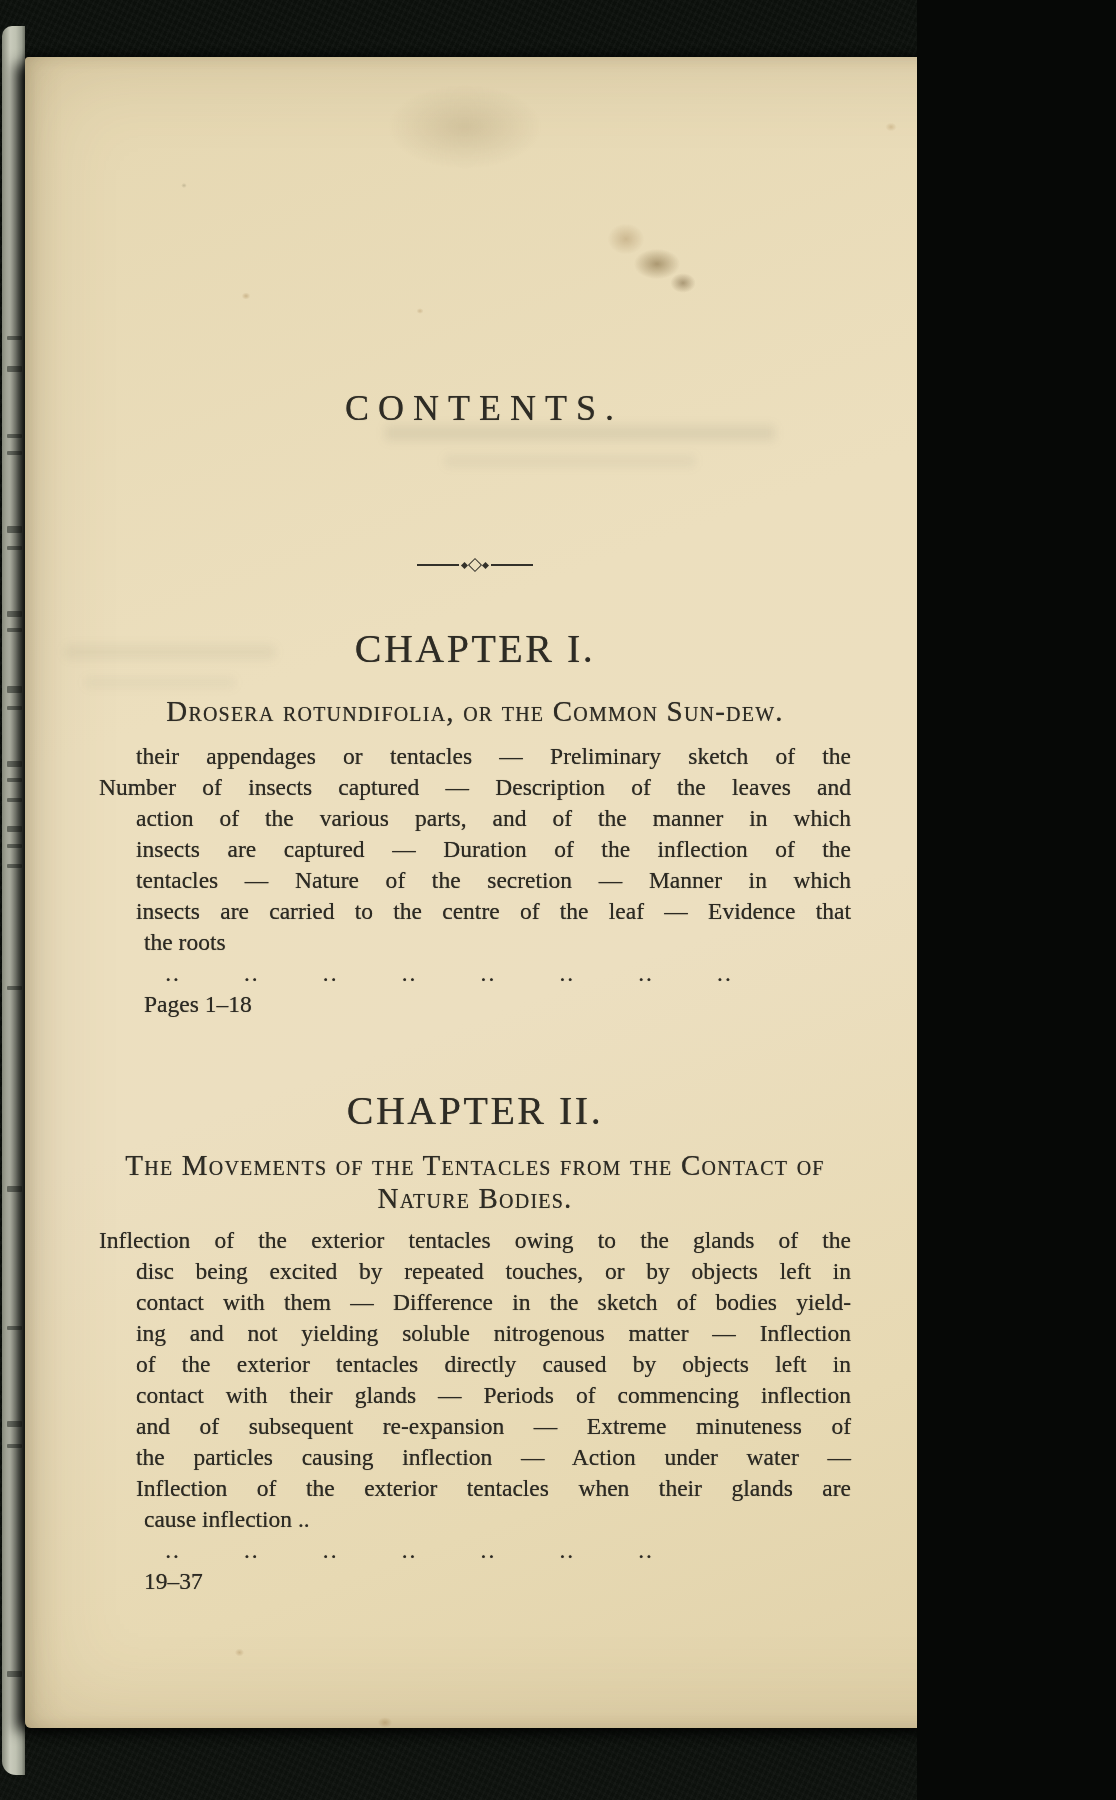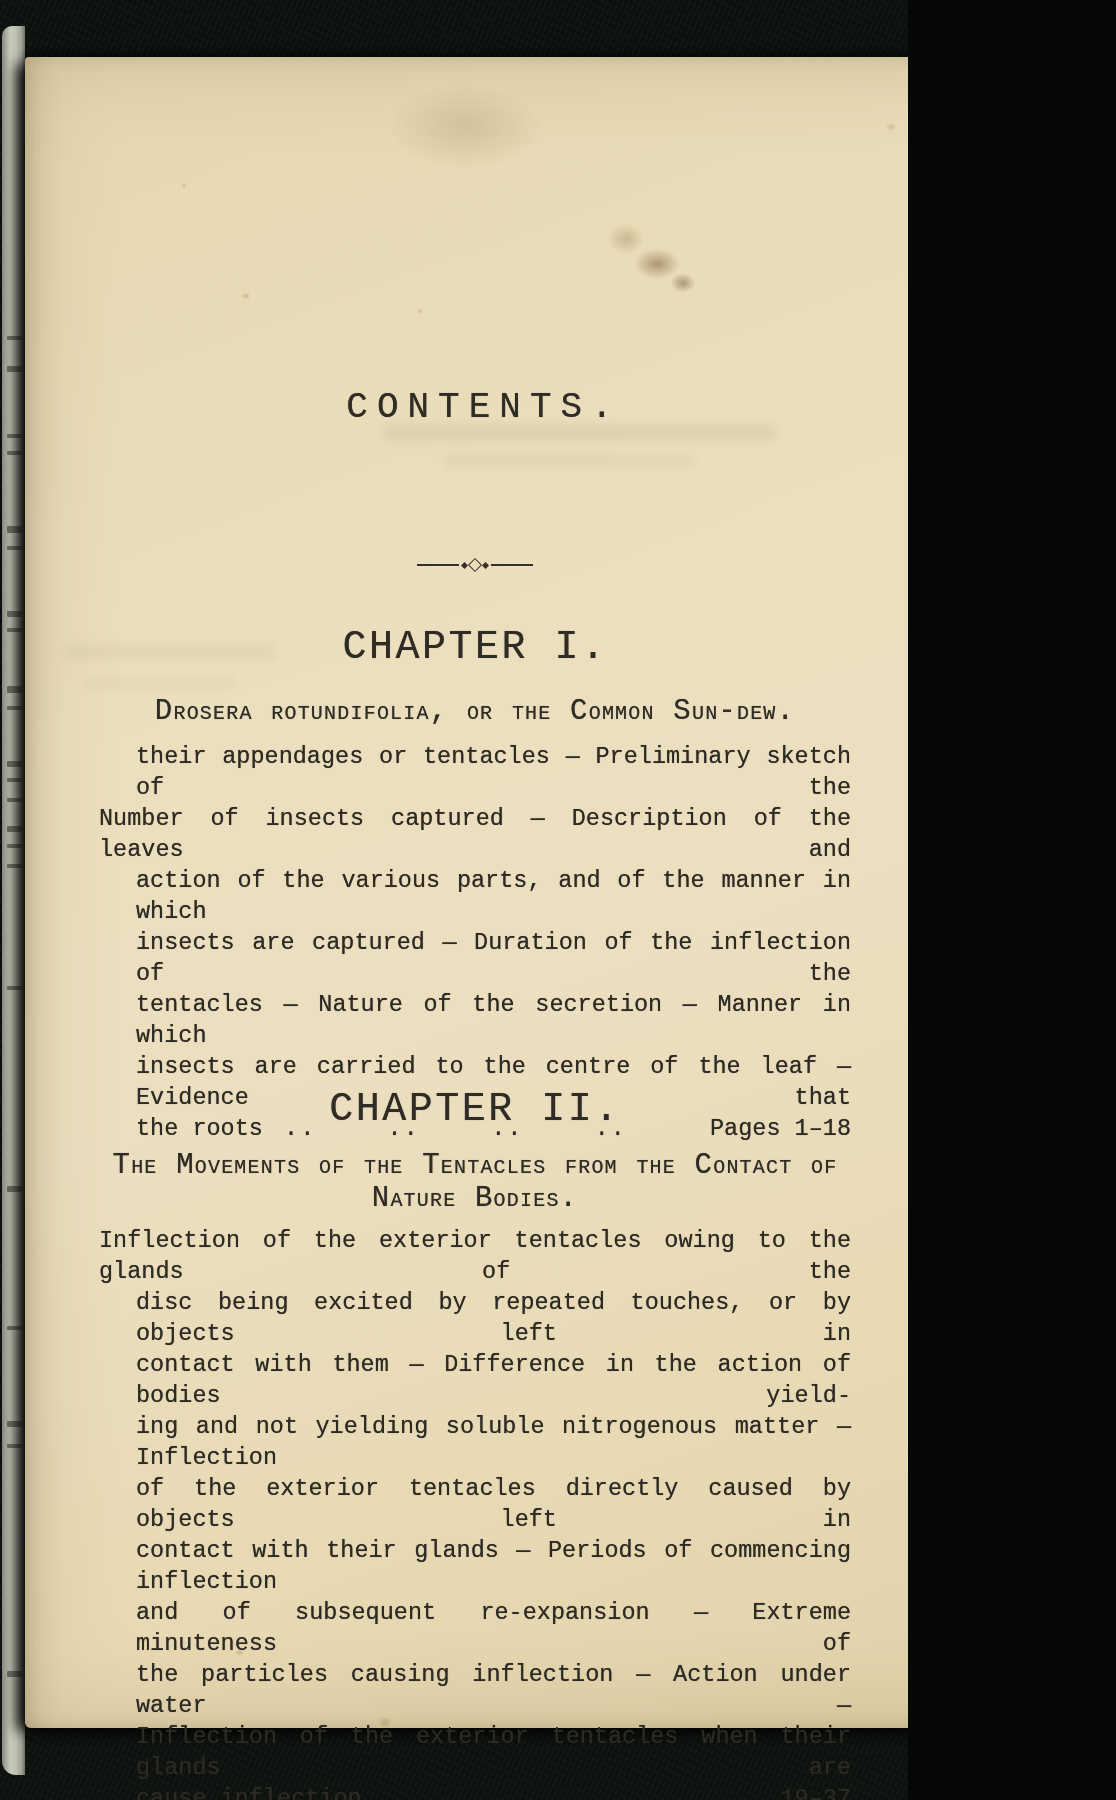--- a/index.html
+++ b/index.html
@@ -2,21 +2,22 @@
 <html><head>
 <meta charset="utf-8">
 <style>
   html,body{margin:0;padding:0;background:#060806;}
   .canvas{
     position:relative;width:908px;height:1800px;overflow:hidden;
     background:
       repeating-linear-gradient(115deg, rgba(255,255,255,0.018) 0 2px, rgba(0,0,0,0) 2px 5px),
       repeating-linear-gradient(25deg, rgba(255,255,255,0.012) 0 3px, rgba(0,0,0,0) 3px 7px),
       linear-gradient(180deg,#0c100c 0%,#0a0d0a 30%,#0b0f0b 70%,#0d110d 100%);
-    font-family:Liberation Mono, monospace;
+    font-family:Liberation Serif, serif;
+    padding-left:9px;
   }
   
   .page-edges{
     position:absolute;left:2px;top:26px;width:23px;height:1749px;
     background:linear-gradient(90deg,#878a7c 0%,#c9cbbc 35%,#bfc2b2 60%,#9ea294 85%,#6d7064 100%);
     border-radius:10px 0 0 14px;
   }
   .page-edges .mark{
     position:absolute;left:5px;width:15px;height:4px;background:#454a42;
     opacity:.65;filter:blur(0.6px);border-radius:1px;
@@ -81,23 +82,23 @@
   .ch1-heading{top:568px;}
   .ch2-heading{top:1030px;text-align:center;}
   .chapter-subtitle{text-align:center;font-size:29px;font-variant-caps:small-caps;letter-spacing:1.2px;line-height:33px;color:#2e2c25;}
   .ch1-subtitle{top:638px;}
   .ch2-subtitle{top:1092px;left:80px;width:740px;}
   .summary{font-size:23.5px;line-height:31px;}
   .ch1-summary{top:684px;}
   .ch2-summary{top:1168px;}
   .jline{text-align:justify;text-align-last:justify;padding-left:37px;}
   .jline.first{padding-left:0;}
-  .lastline{display:flex;align-items:baseline;padding-left:37px;}
+  .lastline{display:flex;align-items:baseline;padding-left:37px;flex-direction:column;}
   .leader{flex:1;overflow:hidden;white-space:nowrap;word-spacing:2.35em;padding-left:0.9em;letter-spacing:2px;}
-  .page-range{margin-left:16px;white-space:nowrap;}
+  .page-range{margin-left:8px;white-space:nowrap;}
 </style>
 </head>
 <body>
 
 <div class="canvas">
 
   <div class="page-edges">
     <span class="mark" style="top:310px"></span>
     <span class="mark" style="top:340px;height:6px"></span>
     <span class="mark" style="top:408px"></span>
@@ -157,21 +158,21 @@
         <span class="page-range">Pages 1–18</span>
       </div>
     </div>
 
     <div class="col chapter-heading ch2-heading ink">CHAPTER II.</div>
     <div class="col chapter-subtitle ch2-subtitle ink">The Movements of the Tentacles from the Contact of Nature Bodies.</div>
 
     <div class="col summary ch2-summary ink">
       <div class="jline first">Inflection of the exterior tentacles owing to the glands of the</div>
       <div class="jline">disc being excited by repeated touches, or by objects left in</div>
-      <div class="jline">contact with them — Difference in the action of bodies yield-</div>
+      <div class="jline">contact with them — Difference in the sketch of bodies yield-</div>
       <div class="jline">ing and not yielding soluble nitrogenous matter — Inflection</div>
       <div class="jline">of the exterior tentacles directly caused by objects left in</div>
       <div class="jline">contact with their glands — Periods of commencing inflection</div>
       <div class="jline">and of subsequent re-expansion — Extreme minuteness of</div>
       <div class="jline">the particles causing inflection — Action under water —</div>
       <div class="jline">Inflection of the exterior tentacles when their glands are</div>
       <div class="lastline">
         <span>cause inflection ..</span>
         <span class="leader">.. .. .. .. .. .. ..</span>
         <span class="page-range">19–37</span>

